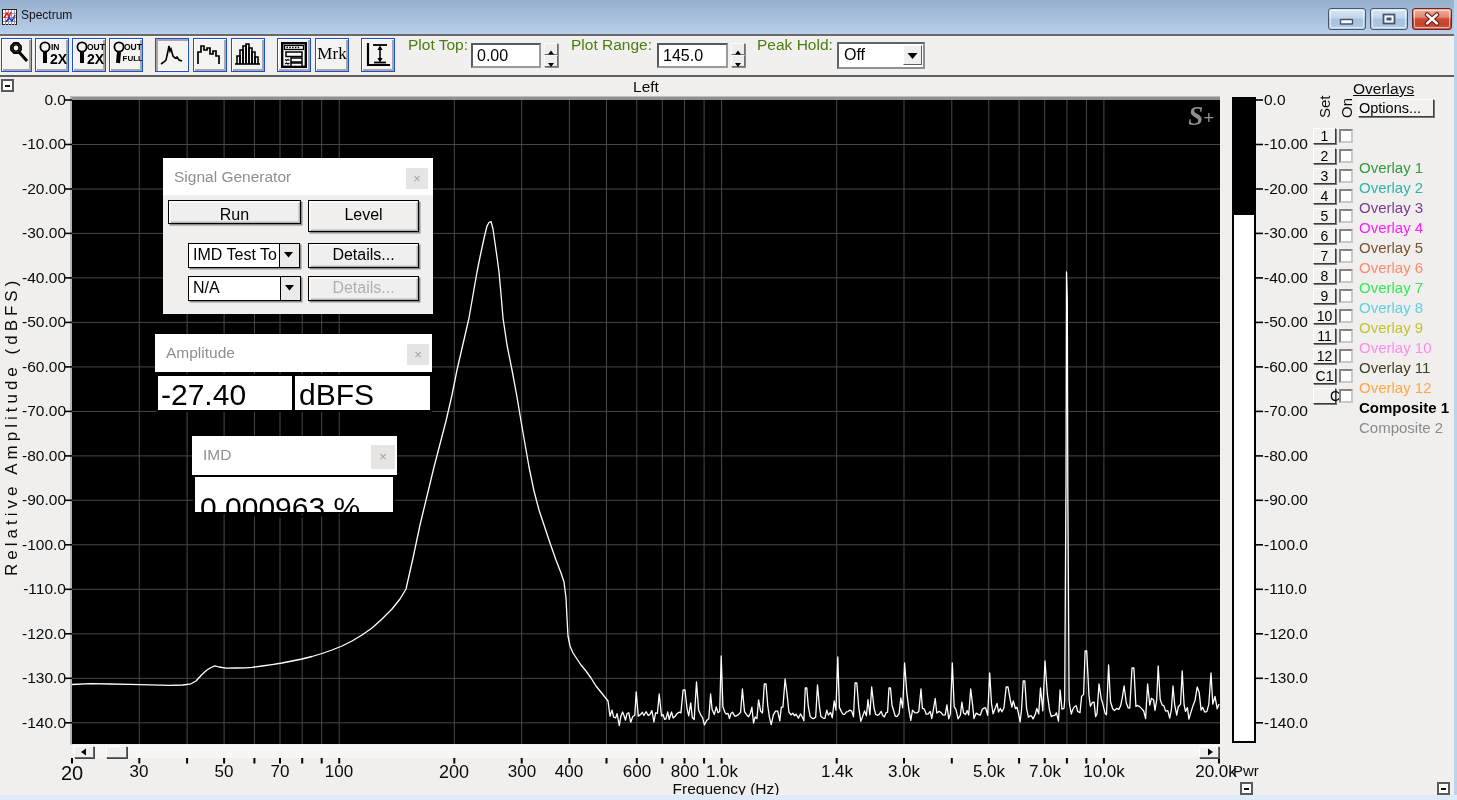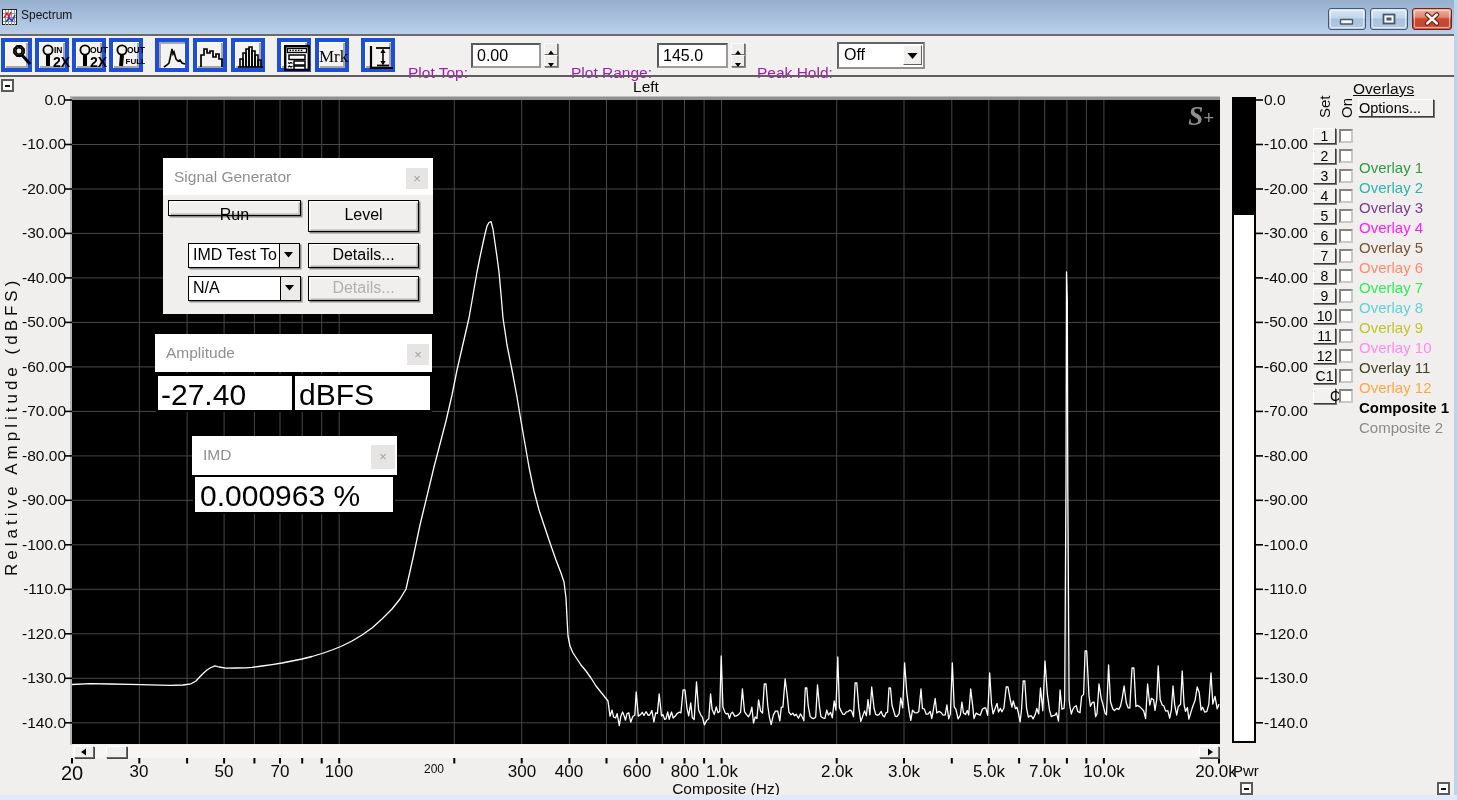--- a/index.html
+++ b/index.html
@@ -15,24 +15,24 @@
 .winbtn { position:absolute; top:8px; height:22px; border-radius:3px; border:1px solid #46566e; }
 .winbtn .inner{ position:absolute; left:1px; top:1px; right:1px; bottom:1px; border-radius:2px; border:1px solid rgba(255,255,255,0.55); }
 #btnmin { left:1328px; width:38px; background:linear-gradient(180deg,#d7e6f5 0%,#c2d6ea 45%,#a9c2de 50%,#b0c7e1 85%,#bdd2e8 100%); }
 #btnmax { left:1370px; width:38px; background:linear-gradient(180deg,#d7e6f5 0%,#c2d6ea 45%,#a9c2de 50%,#b0c7e1 85%,#bdd2e8 100%); }
 #btncls { left:1412px; width:40px; border-color:#73221a; background:linear-gradient(180deg,#efb0a2 0%,#e08a74 40%,#cc4a31 50%,#c44430 80%,#d66048 100%); }
 #sepline { position:absolute; left:0; top:34px; width:1457px; height:2px; background:#6a6a6a; }
 
 
 #toolbar { position:absolute; left:0; top:36px; width:1457px; height:39px; background:#f1f0ef; }
 #toolbsep { position:absolute; left:0; top:75px; width:1457px; height:2px; background:#5e5e5e; }
-.tbtn { position:absolute; top:2px; width:34px; height:34px; background:#f4f3f2; border:4px solid #1d4ed8;
+.tbtn { position:absolute; top:2px; width:34px; height:34px; background:#f4f3f2; border:1px solid #1d4ed8;
   box-shadow: inset 1px 1px 0 #ffffff, inset -2px -2px 0 #a9a7a4; }
 .tbtn.pressed { box-shadow: inset 2px 2px 0 #a9a7a4, inset -1px -1px 0 #ffffff; }
-.tlabel { position:absolute; top:28px; font-size:15.5px; color:#a21caf;text-align:center; }
+.tlabel { position:absolute; top:0; font-size:15.5px; color:#4d7c0f;text-align:center; }
 .tfield { position:absolute; top:7px; height:25px; background:#fff; border:2px solid; border-color:#5a5a5a #9a9a9a #9a9a9a #5a5a5a; font-size:16px; color:#000; padding:2px 0 0 4px; }
 .spinner { position:absolute; top:7px; width:14px; height:24px; }
 .spinbtn { position:absolute; left:0; width:14px; height:11.5px; background:#eeedec; border:1px solid; border-color:#fbfbfb #6e6e6e #6e6e6e #fbfbfb; box-shadow:1px 1px 0 #8a8a8a; }
 #combo { position:absolute; left:837px; top:6px; width:88px; height:27px; background:#fff; border:2.5px solid; border-color:#636363 #8f8f8f #8f8f8f #636363; }
 #combo .txt { position:absolute; left:5px; top:2px; font-size:16px; }
 #combo .arr { position:absolute; right:1px; top:1px; width:19px; height:20px; background:#f0efee; border:1px solid; border-color:#fdfdfd #5f5f5f #5f5f5f #fdfdfd; }
 
 
 .minibox { position:absolute; width:13px; height:13px; background:#fff; border:2px solid #5a5a5a; }
 .minibox::after { content:""; position:absolute; left:2px; top:3.5px; width:5px; height:2px; background:#111; }
@@ -196,21 +196,21 @@
         </svg></div>
     </div>
 </div>
 <div id="toolbsep"></div>
 
 <div class="minibox" style="left:1px; top:79px;"></div>
 <div class="minibox" style="left:1240px; top:782px;"></div>
 <div class="minibox" style="left:1437px; top:782px;"></div>
 
 <div class="axlab xlab" style="left:646px; top:78px;">Left</div>
-<div class="axlab xlab" style="left:726px; top:780px;">Composite (Hz)</div>
+<div class="axlab xlab" style="left:726px; top:780px;">Frequency (Hz)</div>
 <div class="vert" style="left:2px; top:576px; font-size:17px; letter-spacing:4px;">Relative Amplitude (dBFS)</div>
 
 <div class="axlab ylab" style="right:1391px; top:100px;">0.0</div>
 <div class="axlab ylab" style="right:1391px; top:144px;">-10.00</div>
 <div class="axlab ylab" style="right:1391px; top:189px;">-20.00</div>
 <div class="axlab ylab" style="right:1391px; top:233px;">-30.00</div>
 <div class="axlab ylab" style="right:1391px; top:278px;">-40.00</div>
 <div class="axlab ylab" style="right:1391px; top:322px;">-50.00</div>
 <div class="axlab ylab" style="right:1391px; top:367px;">-60.00</div>
 <div class="axlab ylab" style="right:1391px; top:411px;">-70.00</div>
@@ -236,27 +236,27 @@
 <div class="axlab ylab" style="left:1264px; top:589px;">-110.0</div>
 <div class="axlab ylab" style="left:1264px; top:634px;">-120.0</div>
 <div class="axlab ylab" style="left:1264px; top:678px;">-130.0</div>
 <div class="axlab ylab" style="left:1264px; top:723px;">-140.0</div>
 
 <div class="axlab xlab" style="left:72px; top:762px; font-size:20px;">20</div>
 <div class="axlab xlab" style="left:139px; top:762px; font-size:17px;">30</div>
 <div class="axlab xlab" style="left:224px; top:762px; font-size:17px;">50</div>
 <div class="axlab xlab" style="left:280px; top:762px; font-size:17px;">70</div>
 <div class="axlab xlab" style="left:339px; top:762px; font-size:17px;">100</div>
-<div class="axlab xlab" style="left:434px; top:762px; font-size:12px;">200</div>
+<div class="axlab xlab" style="left:454px; top:762px; font-size:18px;">200</div>
 <div class="axlab xlab" style="left:522px; top:762px; font-size:17px;">300</div>
 <div class="axlab xlab" style="left:569px; top:762px; font-size:17px;">400</div>
 <div class="axlab xlab" style="left:637px; top:762px; font-size:17px;">600</div>
 <div class="axlab xlab" style="left:685px; top:762px; font-size:17px;">800</div>
 <div class="axlab xlab" style="left:722px; top:762px; font-size:17px;">1.0k</div>
-<div class="axlab xlab" style="left:837px; top:762px; font-size:17px;">2.0k</div>
+<div class="axlab xlab" style="left:837px; top:762px; font-size:17px;">1.4k</div>
 <div class="axlab xlab" style="left:904px; top:762px; font-size:17px;">3.0k</div>
 <div class="axlab xlab" style="left:989px; top:762px; font-size:17px;">5.0k</div>
 <div class="axlab xlab" style="left:1045px; top:762px; font-size:17px;">7.0k</div>
 <div class="axlab xlab" style="left:1104px; top:762px; font-size:17px;">10.0k</div>
 <div class="axlab xlab" style="left:1216px; top:762px; font-size:17px;">20.0k</div>
 
 <svg class="abs" style="left:64px; top:96px;" width="1157" height="650" viewBox="0 0 1157 650">
   <rect x="6" y="0.5" width="1150" height="3.5" fill="#8f8f8f"></rect>
   <rect x="6" y="0.5" width="2.2" height="648" fill="#b3b3b3"></rect>
   <rect x="8" y="4" width="1148" height="644" fill="#000"></rect>
@@ -431,21 +431,21 @@
 <div class="ovlab" style="top:375.5px; color:#000000; font-weight:bold;">Composite 1</div>
 <div class="numbtn" style="top:387.5px;padding-left:16px;">C2</div>
 <div class="chk" style="top:388.5px;"></div>
 <div class="ovlab" style="top:395.5px; color:#8a8a8a;">Composite 2</div>
 
 <div class="abs" style="left:163px; top:158px; width:270px; height:156px; background:#f0efee;">
   <div class="dlg-title" style="left:0; top:0; width:270px; height:37px;">
       <span class="cap">Signal Generator</span>
     <div class="dlg-x" style="right:5px; top:10px;">×</div>
     </div>
-  <div class="pbtn" style="left:5px; top:42px; width:133px; height:16px; padding-top:5px;">Run</div>
+  <div class="pbtn" style="left:5px; top:42px; width:133px; height:24px; padding-top:5px;">Run</div>
   <div class="pbtn" style="left:145px; top:42px; width:111px; height:32px; padding-top:5px;">Level</div>
   <div class="dcombo" style="left:25px; top:85px; width:112px; height:25px;">
       <div class="txt">IMD Test To</div>
     <div class="arr"><svg width="18" height="21">
           <path d="M4 8 L13 8 L8.5 13.5 Z" fill="#000"></path>
         </svg></div>
     </div>
   <div class="pbtn" style="left:145px; top:85px; width:111px; height:25px; padding-top:2px;">Details...</div>
   <div class="dcombo" style="left:25px; top:118px; width:113px; height:25px;">
       <div class="txt">N/A</div>
@@ -460,16 +460,16 @@
     <span class="cap">Amplitude</span>
   <div class="dlg-x" style="right:3px; top:10px;">×</div>
   </div>
 <div class="bigval" style="left:156px; top:374px; width:138px; height:38px; padding:2px 0 0 3px;">-27.40</div>
 <div class="bigval" style="left:293px; top:374px; width:139px; height:38px; padding:2px 0 0 4px;">dBFS</div>
 
 <div class="dlg-title" style="left:192px; top:436px; width:205px; height:39px;">
     <span class="cap">IMD</span>
   <div class="dlg-x" style="right:2px; top:9px; width:24px; height:24px; line-height:24px;">×</div>
   </div>
-<div class="bigval" style="left:193px; top:475px; width:202px; height:39px; padding:2px 0 0 5px;">0.000963 %</div>
+<div class="bigval" style="left:193px; top:475px; width:202px; height:39px; padding:14px 0 0 5px;">0.000963 %</div>
 
 <div class="abs" style="left:1454px; top:0; width:3px; height:800px; background:#bdd3ea;"></div>
 <div class="abs" style="left:0; top:795px; width:1457px; height:5px; background:#dfeafa;"></div>
 
 </body></html>

